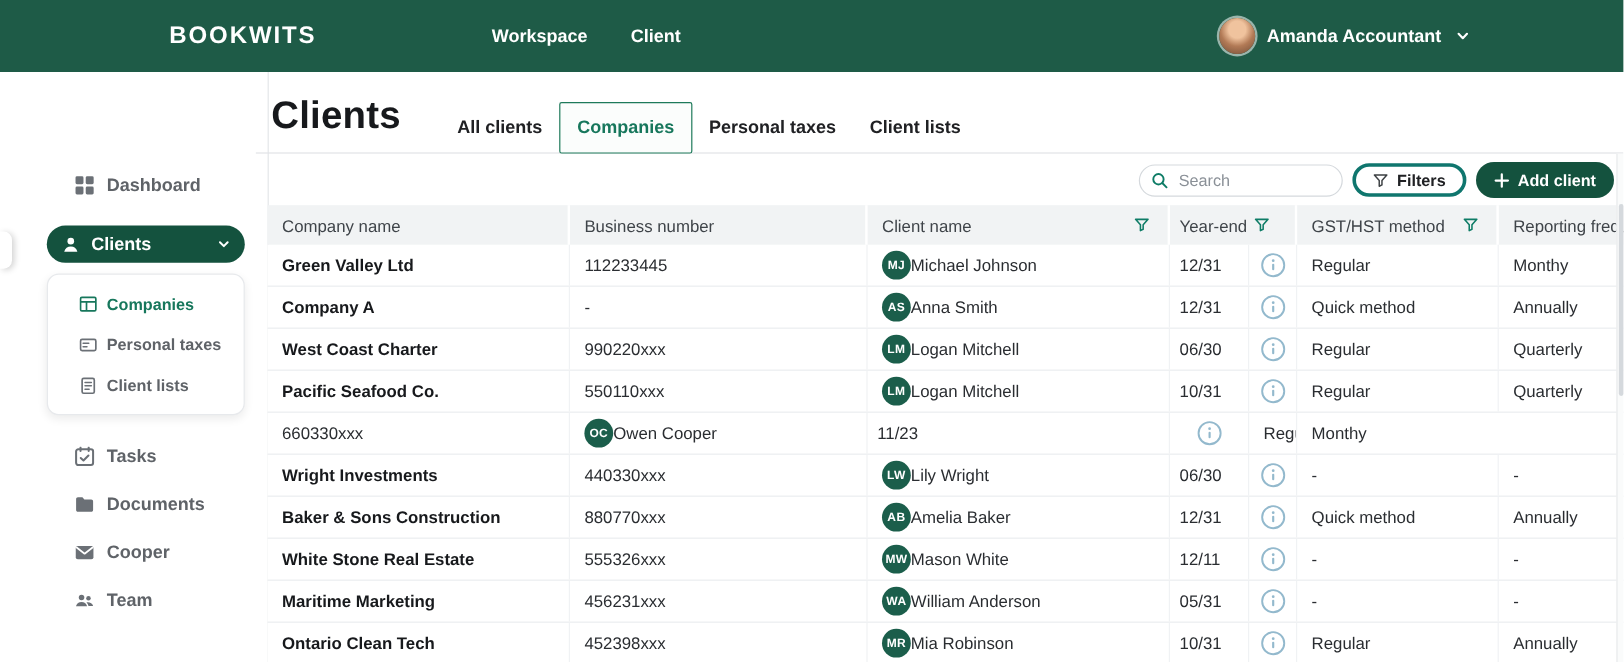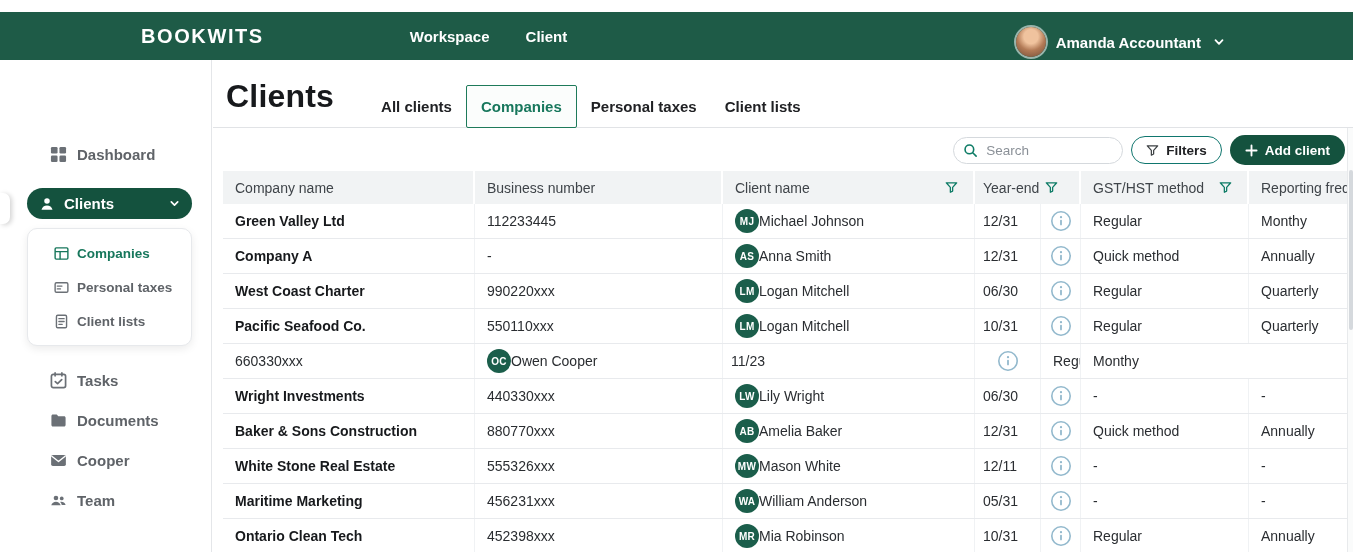--- a/index.html
+++ b/index.html
@@ -5,38 +5,38 @@
   * { box-sizing: border-box; }
   html,body { margin:0; padding:0; }
   body {
     width:1353px; height:552px; overflow:hidden; position:relative;
     font-family:"Liberation Sans", sans-serif; background:#fff; color:#202124;
   }
   svg { display:block; }
 
   
   .topbar {
-    position:absolute; top:12px; left:0; right:0; height:48px;
+    position:absolute; top:0; left:0; right:0; height:60px;
     background:#1e5b47; color:#fff; display:flex; align-items:center;
   }
   .logo { margin-left:141px; font-size:20px; font-weight:800; letter-spacing:1.6px; cursor:pointer; }
   .topnav { display:flex; gap:36px; margin-left:146px; }
   .topnav a { color:#fff; font-size:15px; font-weight:700; text-decoration:none; cursor:pointer; }
   .user { position:absolute; right:128px; top:0; height:60px; display:flex; align-items:center; gap:10px; cursor:pointer; }
   .avatar-top {
     width:30px; height:30px; border-radius:50%;
     background:radial-gradient(circle at 50% 32%, #f0c39e 28%, #b27a56 55%, #6d4a36 100%);
     box-shadow:0 0 0 2px rgba(255,255,255,.55);
   }
   .user-name { font-size:15px; font-weight:700; }
   .user .chev { margin-left:2px; }
 
   
   .sidebar {
-    position:absolute; top:60px; left:0; bottom:0; width:212px;
+    position:absolute; top:60px; left:12px; bottom:0; width:212px;
     background:#fff; border-right:1px solid #e4e6e9; padding-top:76px;
   }
   .side-item {
     height:40px; display:flex; align-items:center; padding-left:50px; gap:10px;
     color:#5f6368; font-size:15px; font-weight:600; cursor:pointer;
   }
   .side-item .ico { width:17px; height:17px; color:#6b7076; flex:none; }
   .side-item.first { height:36px; margin-bottom:16px; }
   .clients-pill {
     margin:0 20px 0 27px; width:165px; height:31px; border-radius:16px;
@@ -92,21 +92,21 @@
   .search-wrap .ico {
     position:absolute; left:10px; top:6px; width:15px; height:15px; color:#0e7c66;
   }
   .search-input {
     width:170px; height:27px; border:1px solid #d5d9dd; border-radius:14px;
     padding:0 10px 0 32px; font-size:13.5px; color:#6d28d9; outline:none;
     font-family:"Liberation Sans", sans-serif;
   }
   .search-input::placeholder { color:#8a9097; }
   .btn-filters {
-    height:28px; border:1px solid #0f766e; background:#fff; border-radius:14px;
+    height:28px; border:3px solid #0f766e; background:#fff; border-radius:14px;
     display:flex; align-items:center; gap:7px; padding:0 14px;
     font-size:13.5px; font-weight:600; color:#202124; cursor:pointer;
     font-family:"Liberation Sans", sans-serif;
   }
   .btn-filters .ico { width:13px; height:13px; color:#3c4043; }
   .btn-add {
     height:30px; border:none; background:#14523e; color:#fff; border-radius:15px;
     display:flex; align-items:center; gap:7px; padding:0 15px;
     font-size:13.5px; font-weight:700; cursor:pointer;
     font-family:"Liberation Sans", sans-serif;

